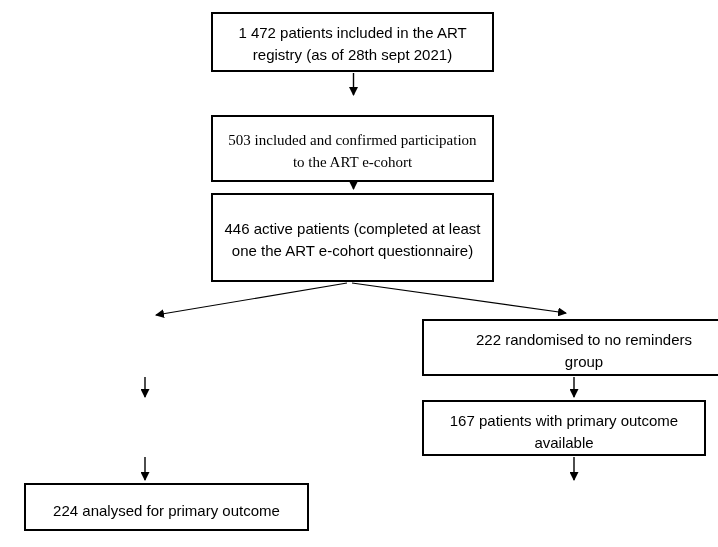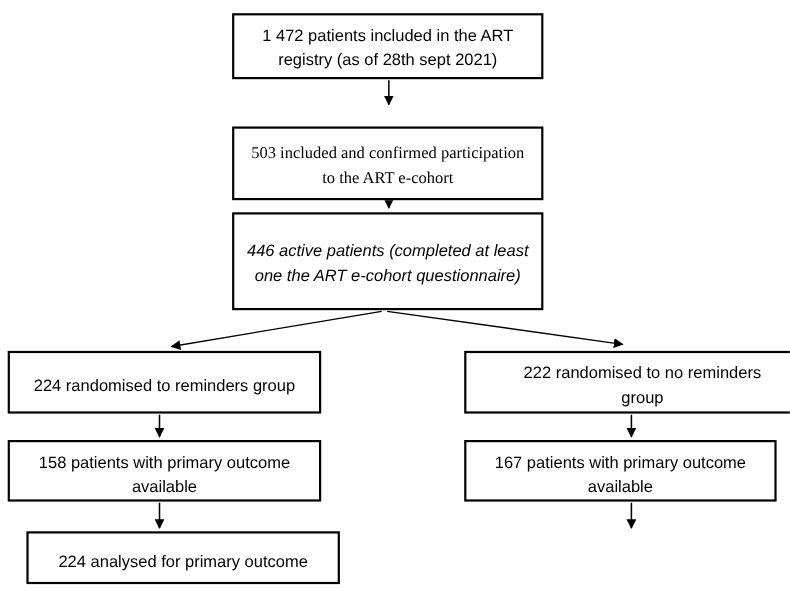--- a/index.html
+++ b/index.html
@@ -37,21 +37,21 @@
   .flow-box .box-text {
     display: block;
     padding: 0 8px;
   }
   .pad-top-sm { padding-top: 4px; }
   .pad-top-md { padding-top: 7px; }
 
   
   .box-registry  { left: 211px; top: 12px;  width: 283px; height: 60px; }
   .box-included  { left: 211px; top: 115px;  width: 283px; height: 67px; font-family: Liberation Serif, serif; }
-  .box-active    { left: 211px; top: 193px; width: 283px; height: 89px; font-style: italic; }
+  .box-active    { left: 211px; top: 193px; width: 283px; height: 89px; }
 
   
   .box-l-random  { left: 7px;   top: 319px; width: 285px; height: 57px; }
   .box-l-primary { left: 7px;   top: 400px; width: 285px; height: 56px; }
   .box-l-analys  { left: 24px;   top: 483px; width: 285px; height: 48px; }
 
   
   .box-r-random  { left: 422px; top: 319px; width: 324px; height: 57px; }
   .box-r-primary { left: 422px; top: 400px; width: 284px; height: 56px; }
   .box-r-analys  { left: 422px; top: 483px; width: 284px; height: 56px; }
@@ -92,27 +92,21 @@
   </div>
 
   <div class="flow-box box-included pad-top-sm">
     <span class="box-text">503 included and confirmed participation to the ART e-cohort</span>
   </div>
 
   <div class="flow-box box-active pad-top-sm">
     <span class="box-text">446 active patients (completed at least one the ART e-cohort questionnaire)</span>
   </div>
 
-  <div class="flow-box box-l-random pad-top-md">
-    <span class="box-text">224 randomised to reminders group</span>
-  </div>
 
-  <div class="flow-box box-l-primary pad-top-md">
-    <span class="box-text">158 patients with primary outcome available</span>
-  </div>
 
   <div class="flow-box box-l-analys pad-top-md">
     <span class="box-text">224 analysed for primary outcome</span>
   </div>
 
   <div class="flow-box box-r-random pad-top-md">
     <span class="box-text">222 randomised to no reminders group</span>
   </div>
 
   <div class="flow-box box-r-primary pad-top-md">

